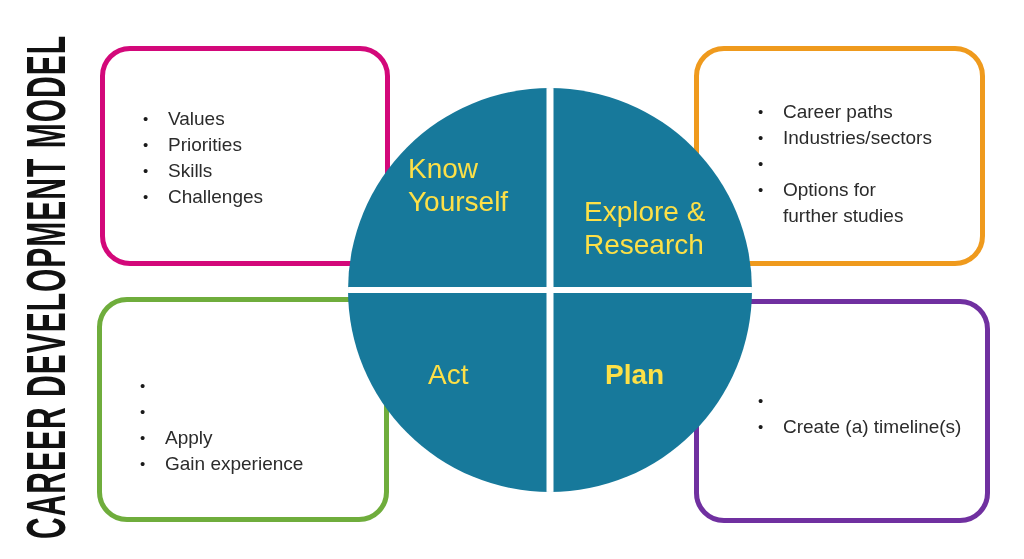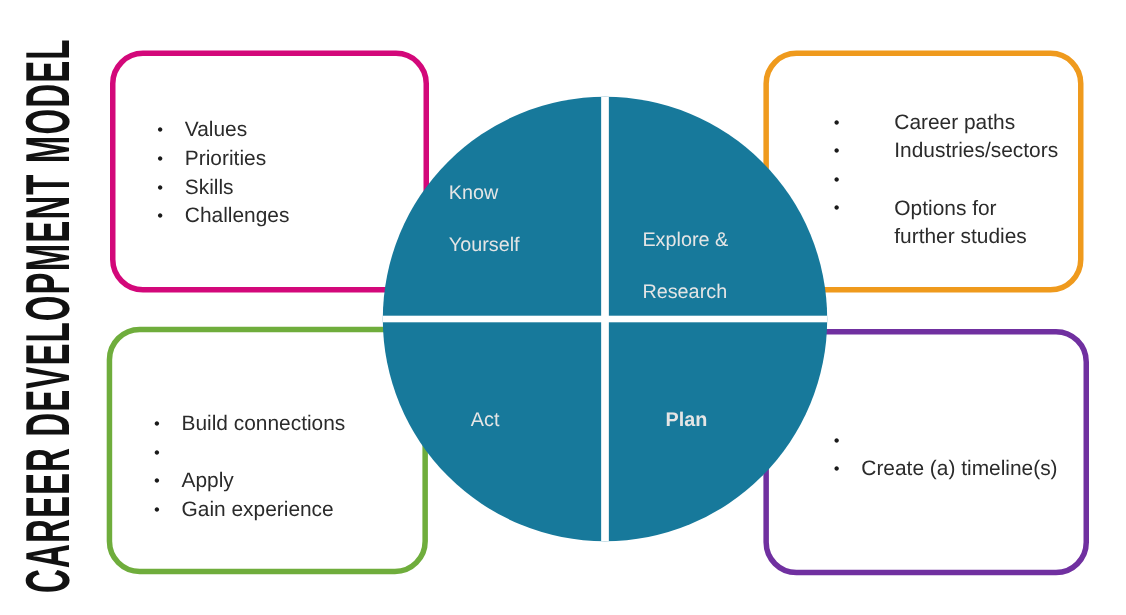--- a/index.html
+++ b/index.html
@@ -28,32 +28,32 @@
   .panel-br{left:694px; top:299px; width:296px; height:224px; border:5px solid var(--purple);}
 
   .bullets{position:absolute; margin:0; padding:0; list-style:none;
            font-size:19px; line-height:26px; color:var(--ink);}
   .bullets li{display:flex; align-items:flex-start;}
   .dot{width:25px; flex:0 0 25px; font-size:15px; color:#1a1a1a;}
   .panel-tl .bullets{left:38px; top:55px;}
   .panel-tr .bullets{left:59px; top:48px;}
   .panel-bl .bullets{left:38px; top:71px;}
   .panel-br .bullets{left:59px; top:84px;}
-  .panel-tr .txt{width:152px;margin-left:30px;}
+  .panel-tr .txt{width:152px;}
 
   
   .cycle{
     position:absolute; left:348px; top:88px; width:404px; height:404px;
     background:var(--teal); border-radius:50%; overflow:hidden;
   }
   .divider{position:absolute; background:#ffffff;}
   .divider.v{left:50%; top:0; width:7px; height:100%; transform:translateX(-50%);}
   .divider.h{top:50%; left:0; height:6px; width:100%; transform:translateY(-50%);}
   .qlabel{
-    position:absolute; color:#e5e5e5; font-size:18px; line-height:47px;
+    position:absolute; color:#fde047; font-size:28px; line-height:33px;
     white-space:pre-line; font-weight:400;
   }
   .q-ky{left:60px;  top:64px;}
   .q-er{left:236px; top:70px;margin-top:37px;}
   .q-act{left:80px;  top:270px;text-align:center;}
   .q-plan{left:257px; top:270px;font-weight:bold;}
 
   .hub{
     position:absolute; left:123px; top:123px; width:158px; height:158px;
     background:var(--hub); border-radius:50%;
@@ -112,21 +112,20 @@
           <span class="dot">•</span>
           <span class="txt">Options for further studies</span>
         </li>
     </ul>
   </div>
 
   <div class="panel panel-bl">
     <ul class="bullets">
       <li>
           <span class="dot">•</span>
-          <span class="txt">Build connections</span>
         </li>
       <li>
           <span class="dot">•</span>
         </li>
       <li>
           <span class="dot">•</span>
           <span class="txt">Apply</span>
         </li>
       <li>
           <span class="dot">•</span>

